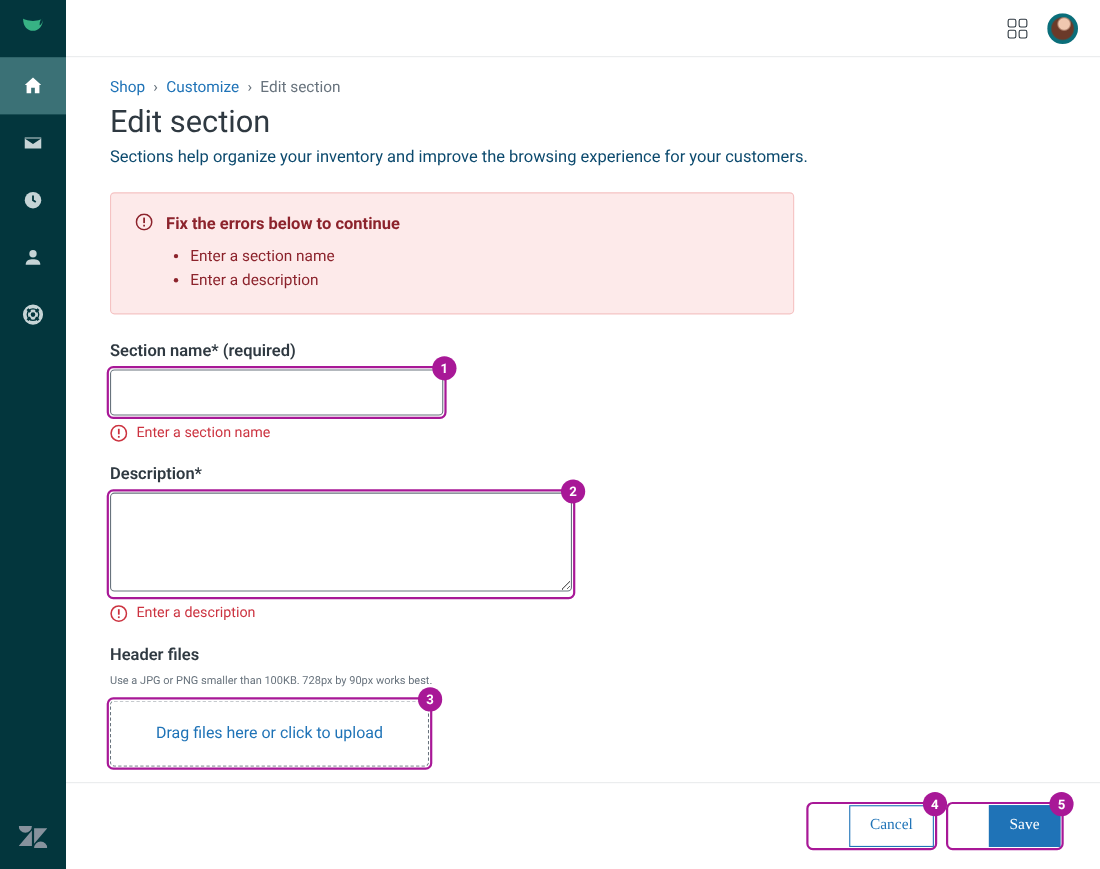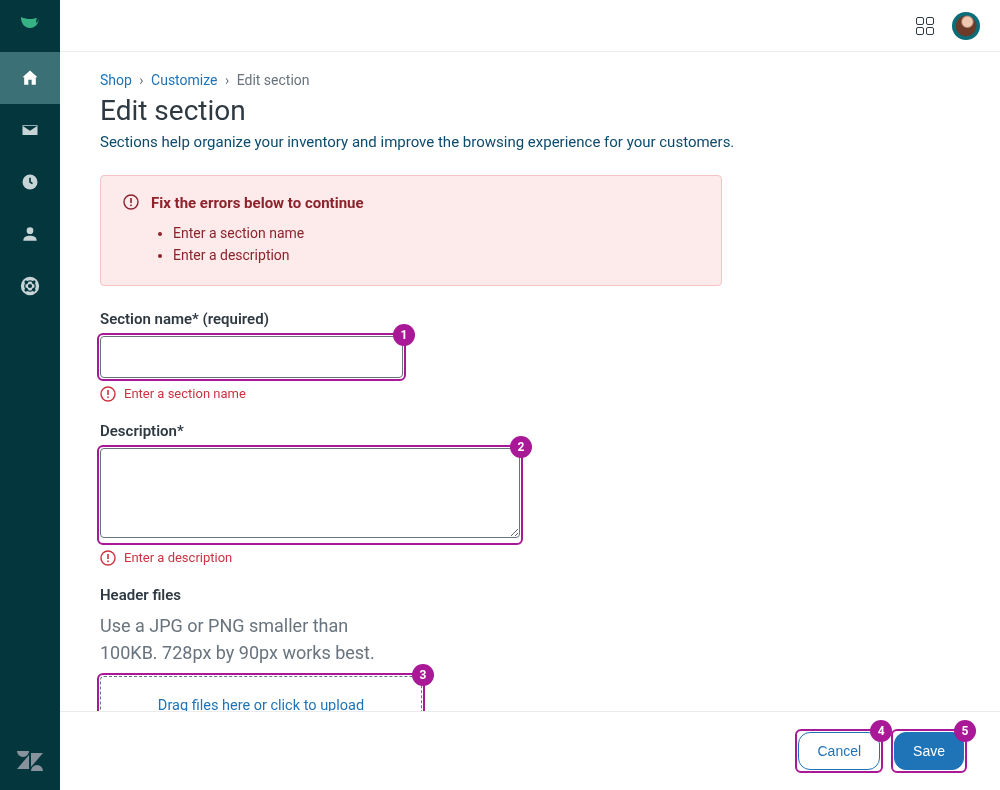--- a/index.html
+++ b/index.html
@@ -181,28 +181,28 @@
       display: flex;
       align-items: center;
       gap: 8px;
       color: #cc3340;
       font-size: 13px;
       margin-top: 8px;
     }
 
     .hint {
       color: #68737d;
-      font-size: 18px;
+      font-size: 10px;
       line-height: 1.5;
       max-width: 300px;
       margin-bottom: 10px;
     }
 
     .dropzone {
-      width: 322px;
+      width: 290px;
       height: 60px;
       border: 1px dashed #68737d;
       border-radius: 4px;
       display: flex;
       align-items: center;
       justify-content: center;
       color: #1f73b7;
       font-size: 14.5px;
       cursor: pointer;
     }
@@ -235,23 +235,24 @@
       border-top: 1px solid #e9ebed;
       padding: 20px 36px;
       display: flex;
       justify-content: flex-end;
       gap: 14px;
     }
     .btn {
       padding: 10px 18px;
       font-size: 14px;
       font-weight: 500;
-      border-radius: 12px;
-      cursor: pointer;
-      font-family: Liberation Sans, sans-serif;
+      border-radius: 0;
+      cursor: pointer;
+      font-family: Liberation Serif, serif;
+      margin-left: 36px;
     }
     .btn-secondary {
       background: #fff;
       color: #1f73b7;
       border: 1px solid #1f73b7;
     }
     .btn-primary {
       background: #1f73b7;
       color: #fff;
       border: 1px solid #1f73b7;

